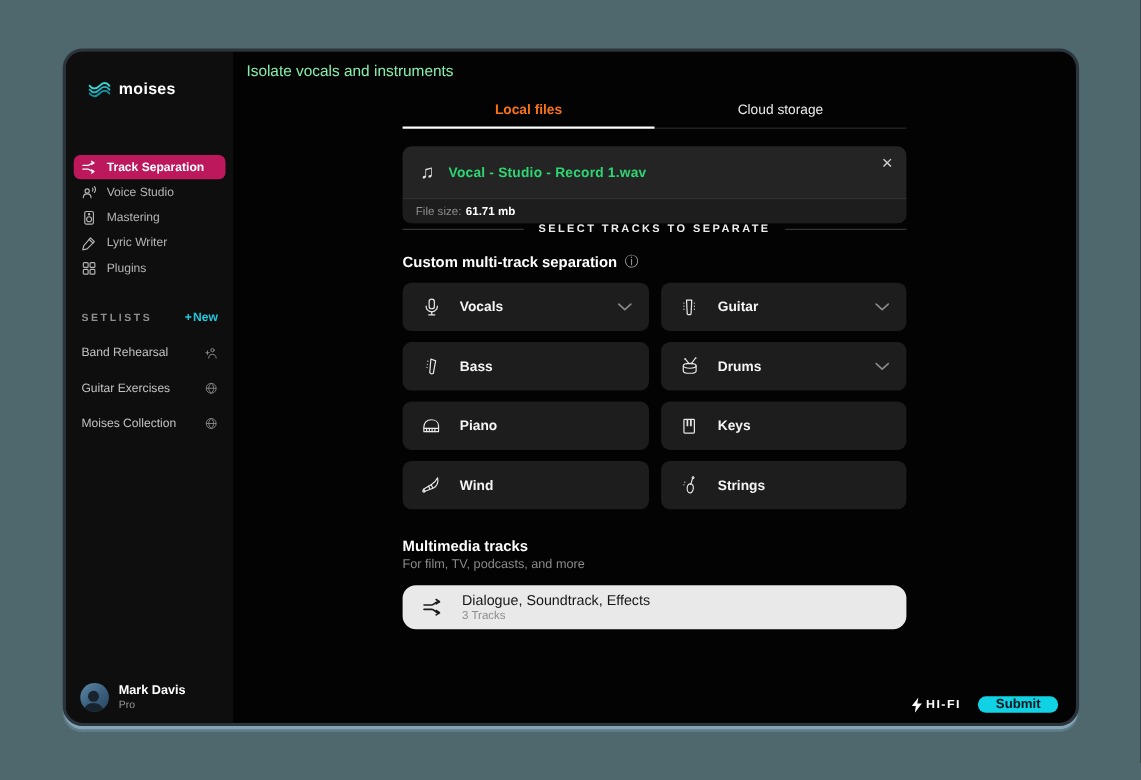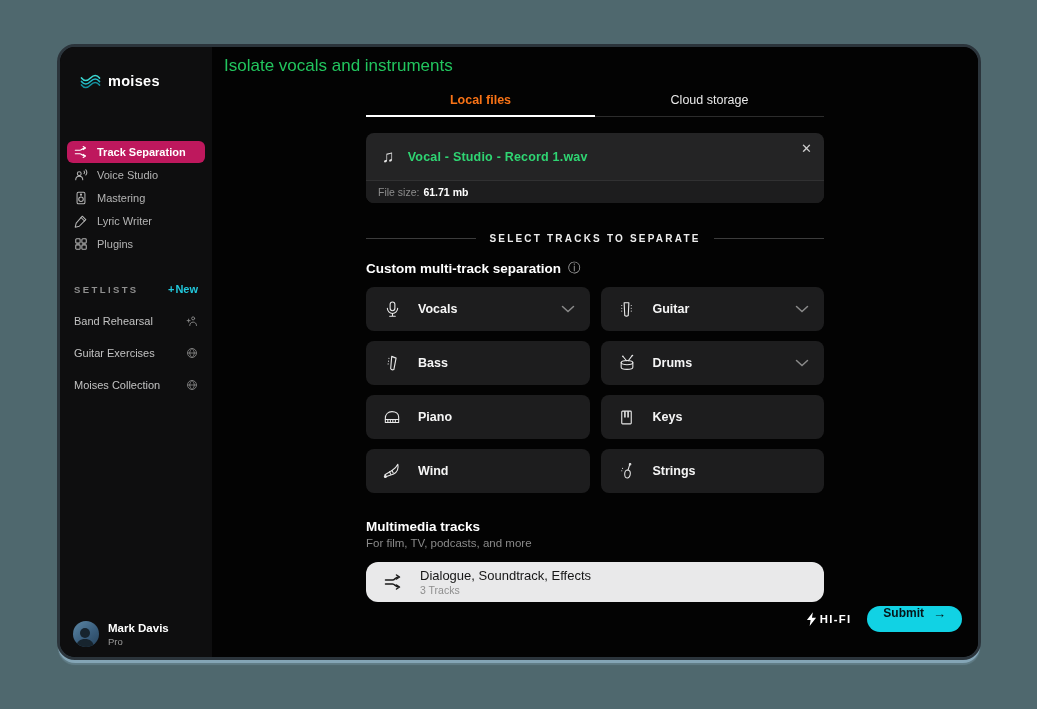--- a/index.html
+++ b/index.html
@@ -42,21 +42,21 @@
   .user-row { margin-top:auto; padding:12px 13px 10px 13px; display:flex; align-items:center; gap:9px; cursor:pointer; }
   .avatar {
     width:26px; height:26px; border-radius:50%; overflow:hidden; flex:0 0 auto;
     background:linear-gradient(140deg,#5d88a6 0%,#3a5e7d 55%,#27435c 100%); position:relative;
   }
   .avatar svg { position:absolute; left:1px; top:3px; }
   .user-name { color:#fff; font-size:11.5px; font-weight:700; line-height:1.25; }
   .user-plan { color:#9a9a9a; font-size:9.5px; }
   
   .main { flex:1; background:#030303; position:relative; display:flex; flex-direction:column; }
-  .page-title { position:absolute; top:9px; left:12px; color:#22c55e; font-size:17px; }
+  .page-title { position:absolute; top:9px; left:12px; color:#86efac; font-size:14px; }
   .column { width:458px; margin:46px auto 0 auto; }
   
   .tabs { display:flex; border-bottom:1px solid #2c2c2c; }
   .tab {
     flex:1; text-align:center; color:#e9e9e9; font-size:12.5px; padding-bottom:9px;
     cursor:pointer; position:relative;
   }
   .tab.active { color:#f97316; font-weight:600; }
   .tab.active::after { content:""; position:absolute; left:0; right:0; bottom:-1px; height:2px; background:#fff; }
   
@@ -64,21 +64,21 @@
   .file-card-main { display:flex; align-items:center; gap:13px; padding:15px 16px; position:relative; }
   .note-glyph { color:#e3e3e3; font-size:17px; line-height:1; }
   .file-name { font-size:12.5px; font-weight:600; letter-spacing:.2px; }
   .close-btn { position:absolute; top:9px; right:12px; color:#cfcfcf; font-size:13px; cursor:pointer; line-height:1; }
   .file-card-foot {
     border-top:1px solid #313132; background:#1d1d1e; padding:5px 12px;
     font-size:10.5px; color:#8d8d8d; display:flex; gap:4px; align-items:baseline;
   }
   .file-size-value { color:#fff; font-weight:700; }
   
-  .separator { margin-top:30px; display:flex; align-items:center; gap:13px; }
+  .separator { display:flex; align-items:center; gap:13px; }
   .separator .line { flex:1; height:1px; background:#3c3c3c; }
   .separator .sep-label { color:#ededed; font-size:10px; font-weight:700; letter-spacing:2.2px; white-space:nowrap; }
   
   .section-title-row { margin-top:17px; display:flex; align-items:center; gap:7px; }
   .section-title { color:#fff; font-size:13.5px; font-weight:700; }
   .info-icon { color:#a9a9a9; font-size:12.5px; cursor:pointer; line-height:1; }
   .track-grid { margin-top:11px; display:grid; grid-template-columns:1fr 1fr; column-gap:11px; row-gap:10px; }
   .track-card {
     height:44px; background:#1d1d1e; border-radius:8px; display:flex; align-items:center;
     gap:15px; padding:16px 15px; cursor:pointer;
@@ -89,26 +89,26 @@
   
   .mm-title { margin-top:26px; color:#fff; font-size:13.5px; font-weight:700; }
   .mm-subtitle { margin-top:3px; color:#8a8a8a; font-size:11.5px; }
   .mm-card {
     margin-top:13px; background:#e9e9ea; border-radius:12px; height:40px;
     display:flex; align-items:center; gap:17px; padding:16px 17px; cursor:pointer;
   }
   .mm-card-title { color:#161616; font-size:13px; line-height:1.2; }
   .mm-card-sub { color:#8e8e8e; font-size:10.5px; }
   
-  .footer-bar { position:absolute; right:16px; bottom:25px; display:flex; align-items:center; gap:17px; }
+  .footer-bar { position:absolute; right:16px; bottom:9px; display:flex; align-items:center; gap:17px; }
   .hifi { display:flex; align-items:center; gap:4px; color:#fff; cursor:pointer; }
   .hifi-label { font-size:10.5px; font-weight:800; letter-spacing:1.2px; transform:scaleX(1.08); }
   .submit-btn {
-    background:#11d2e4; color:#06161a; border-radius:13px; height:26px; padding:0 16px;
-    display:flex; align-items:flex-start; gap:9px; font-size:12px; font-weight:700; cursor:pointer;
+    background:#11d2e4; color:#06161a; border-radius:13px; height:15px; padding:0 16px;
+    display:flex; align-items:flex-end; gap:9px; font-size:12px; font-weight:700; cursor:pointer;flex-direction:column;
   }
   .submit-arrow { font-size:13px; font-weight:400; }
   svg { display:block; }
 </style>
 </head>
 <body>
 
 <div class="window">
 
   <div class="sidebar">

